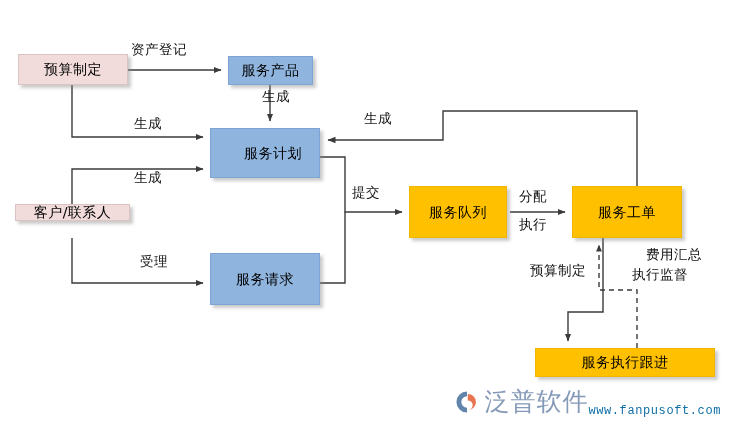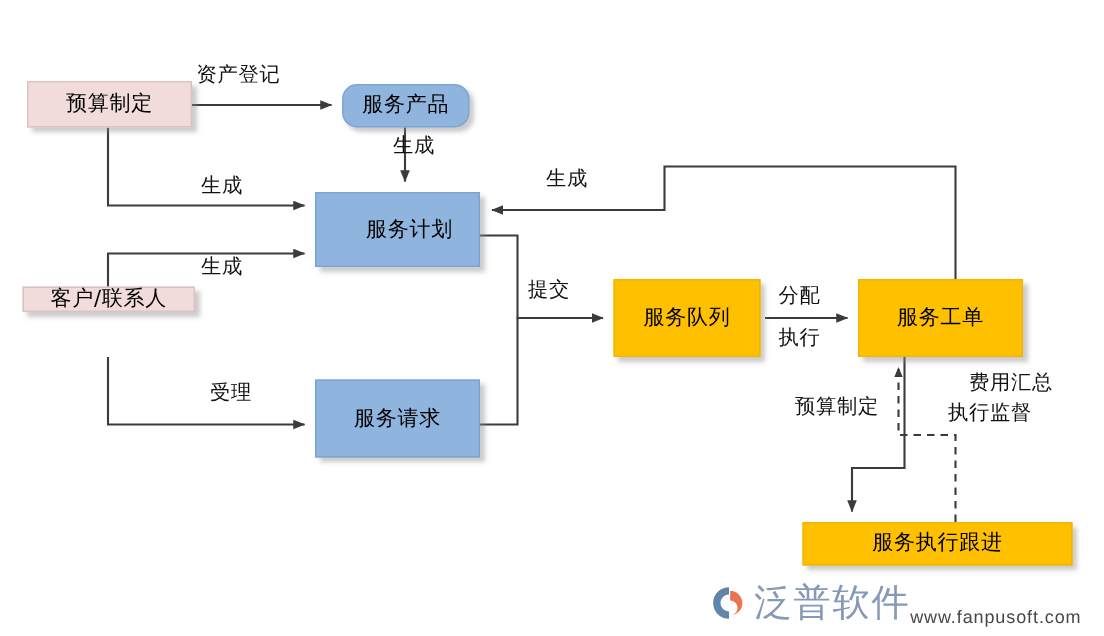--- a/index.html
+++ b/index.html
@@ -78,25 +78,25 @@
     margin-right: 4px;
   }
   .logo-text {
     font-size: 25px;
     color: #8196b5;
     letter-spacing: 1px;
     font-family: "DejaVu Sans", "Liberation Sans", sans-serif;
   }
   .logo-url {
     font-size: 12px;
-    color: #404040;
+    color: #0369a1;
     letter-spacing: 0.6px;
     margin-top: -1px;
     margin-right: 1px;
-    font-family: Liberation Sans, sans-serif;
+    font-family: Liberation Mono, monospace;
   }
 </style>
 </head>
 <body>
 
 <div id="canvas">
 
   <svg id="wires" viewBox="0 0 736 424">
     <defs>
       <marker id="arrow" markerWidth="9" markerHeight="9" refX="7.5" refY="3.2" orient="auto" markerUnits="userSpaceOnUse">
@@ -127,29 +127,29 @@
 
     <path d="M603,238 L603,312 L568,312 L568,341" fill="none" stroke="#3b3b3b" stroke-width="1.4" marker-end="url(#arrow)"></path>
 
     <path d="M637,348 L637,290 L599,290 L599,245" fill="none" stroke="#3b3b3b" stroke-width="1.4" stroke-dasharray="5,4" marker-end="url(#arrowsm)"></path>
   </svg>
 
   <div class="node pink" style="left:18px; top:54px; width:110px; height:31px;">
     <span>预算制定</span>
   </div>
 
-  <div class="node blue" style="left:228px; top:56px; width:85px; height:29px;border-radius:10px;">
+  <div class="node blue" style="left:228px; top:56px; width:85px; height:29px;">
     <span>服务产品</span>
   </div>
 
   <div class="node blue" style="left:210px; top:128px; width:110px; height:50px;padding-left:16px;">
     <span>服务计划</span>
   </div>
 
-  <div class="node pink" style="left:15px; top:191px; width:115px; height:17px;">
+  <div class="node pink" style="left:15px; top:204px; width:115px; height:17px;">
     <span>客户/联系人</span>
   </div>
 
   <div class="node blue" style="left:210px; top:253px; width:110px; height:52px;">
     <span>服务请求</span>
   </div>
 
   <div class="node orange" style="left:409px; top:186px; width:98px; height:52px;">
     <span>服务队列</span>
   </div>

